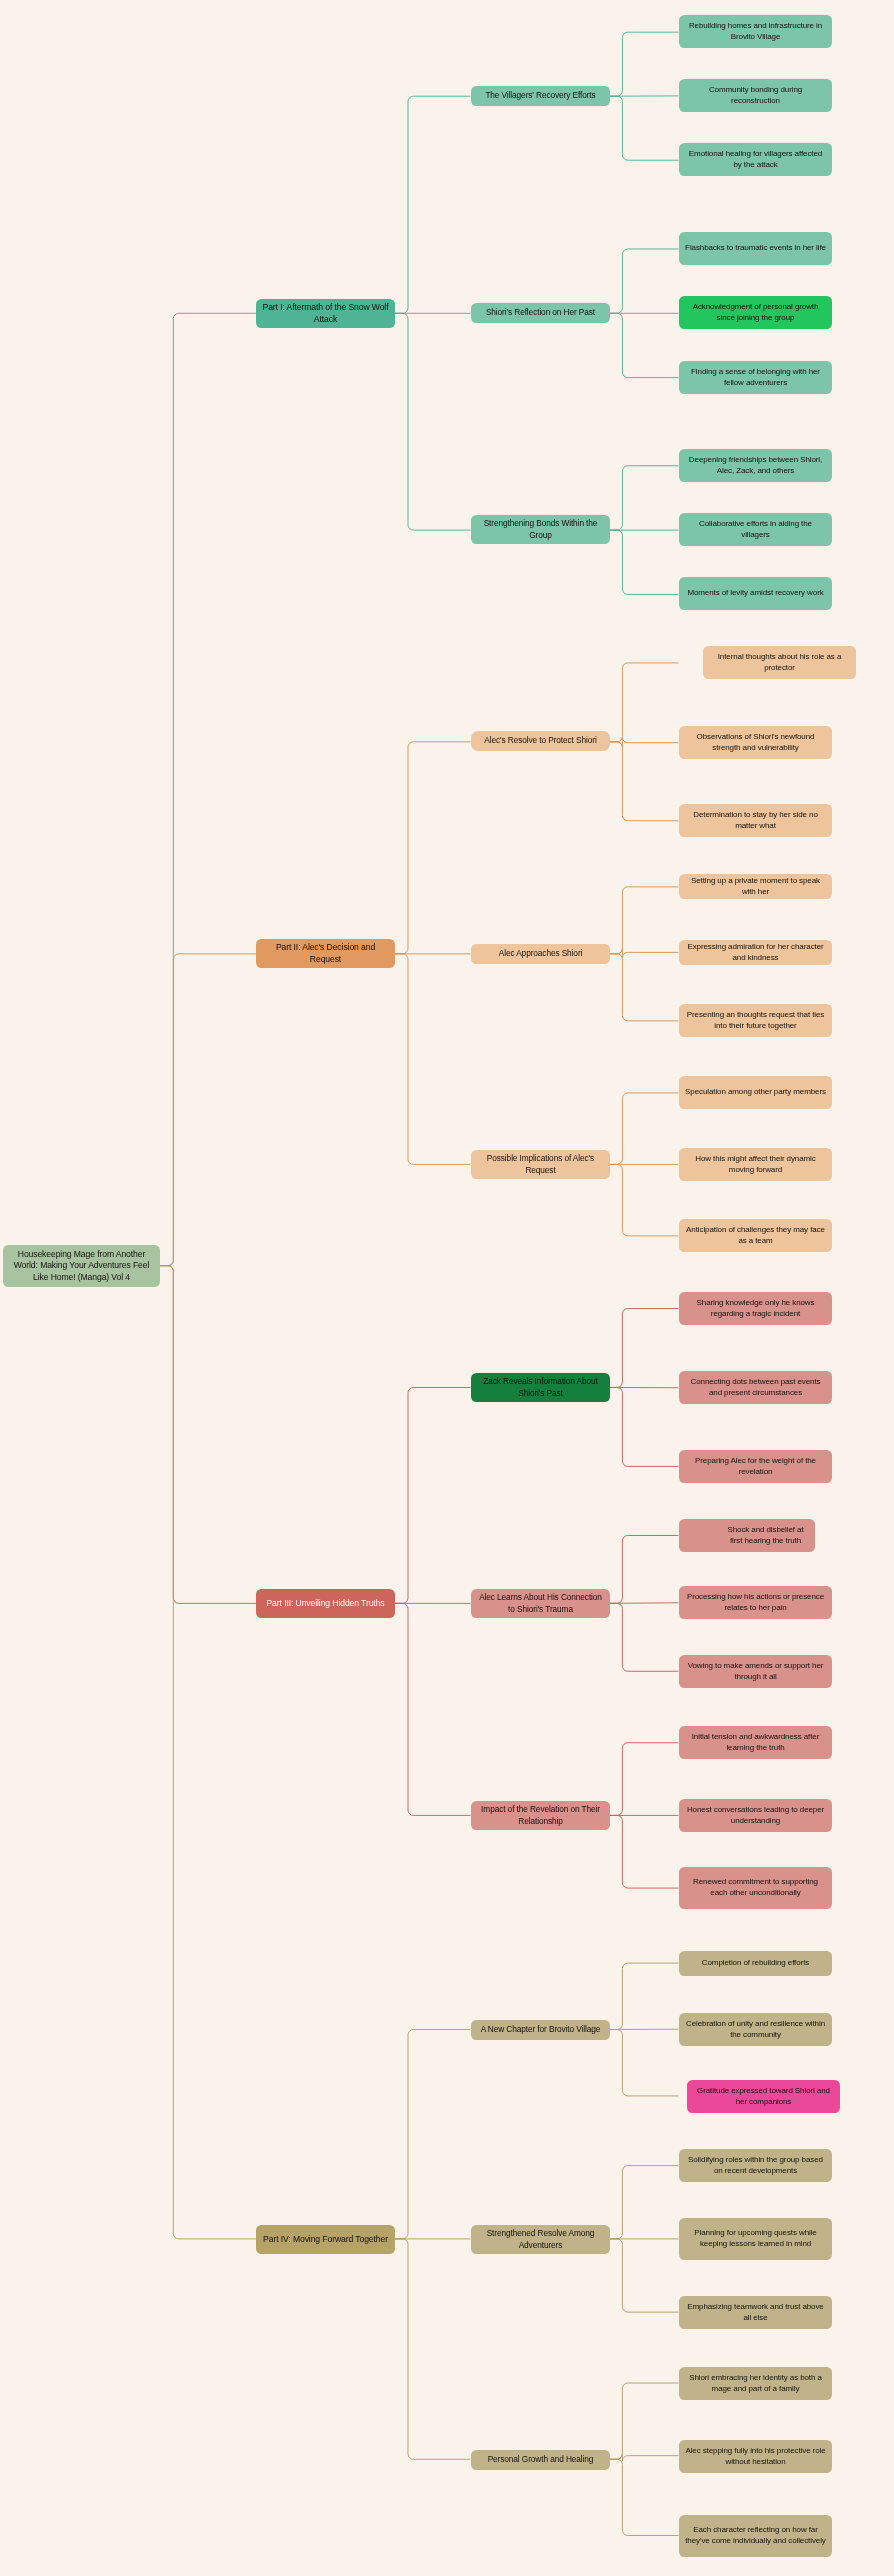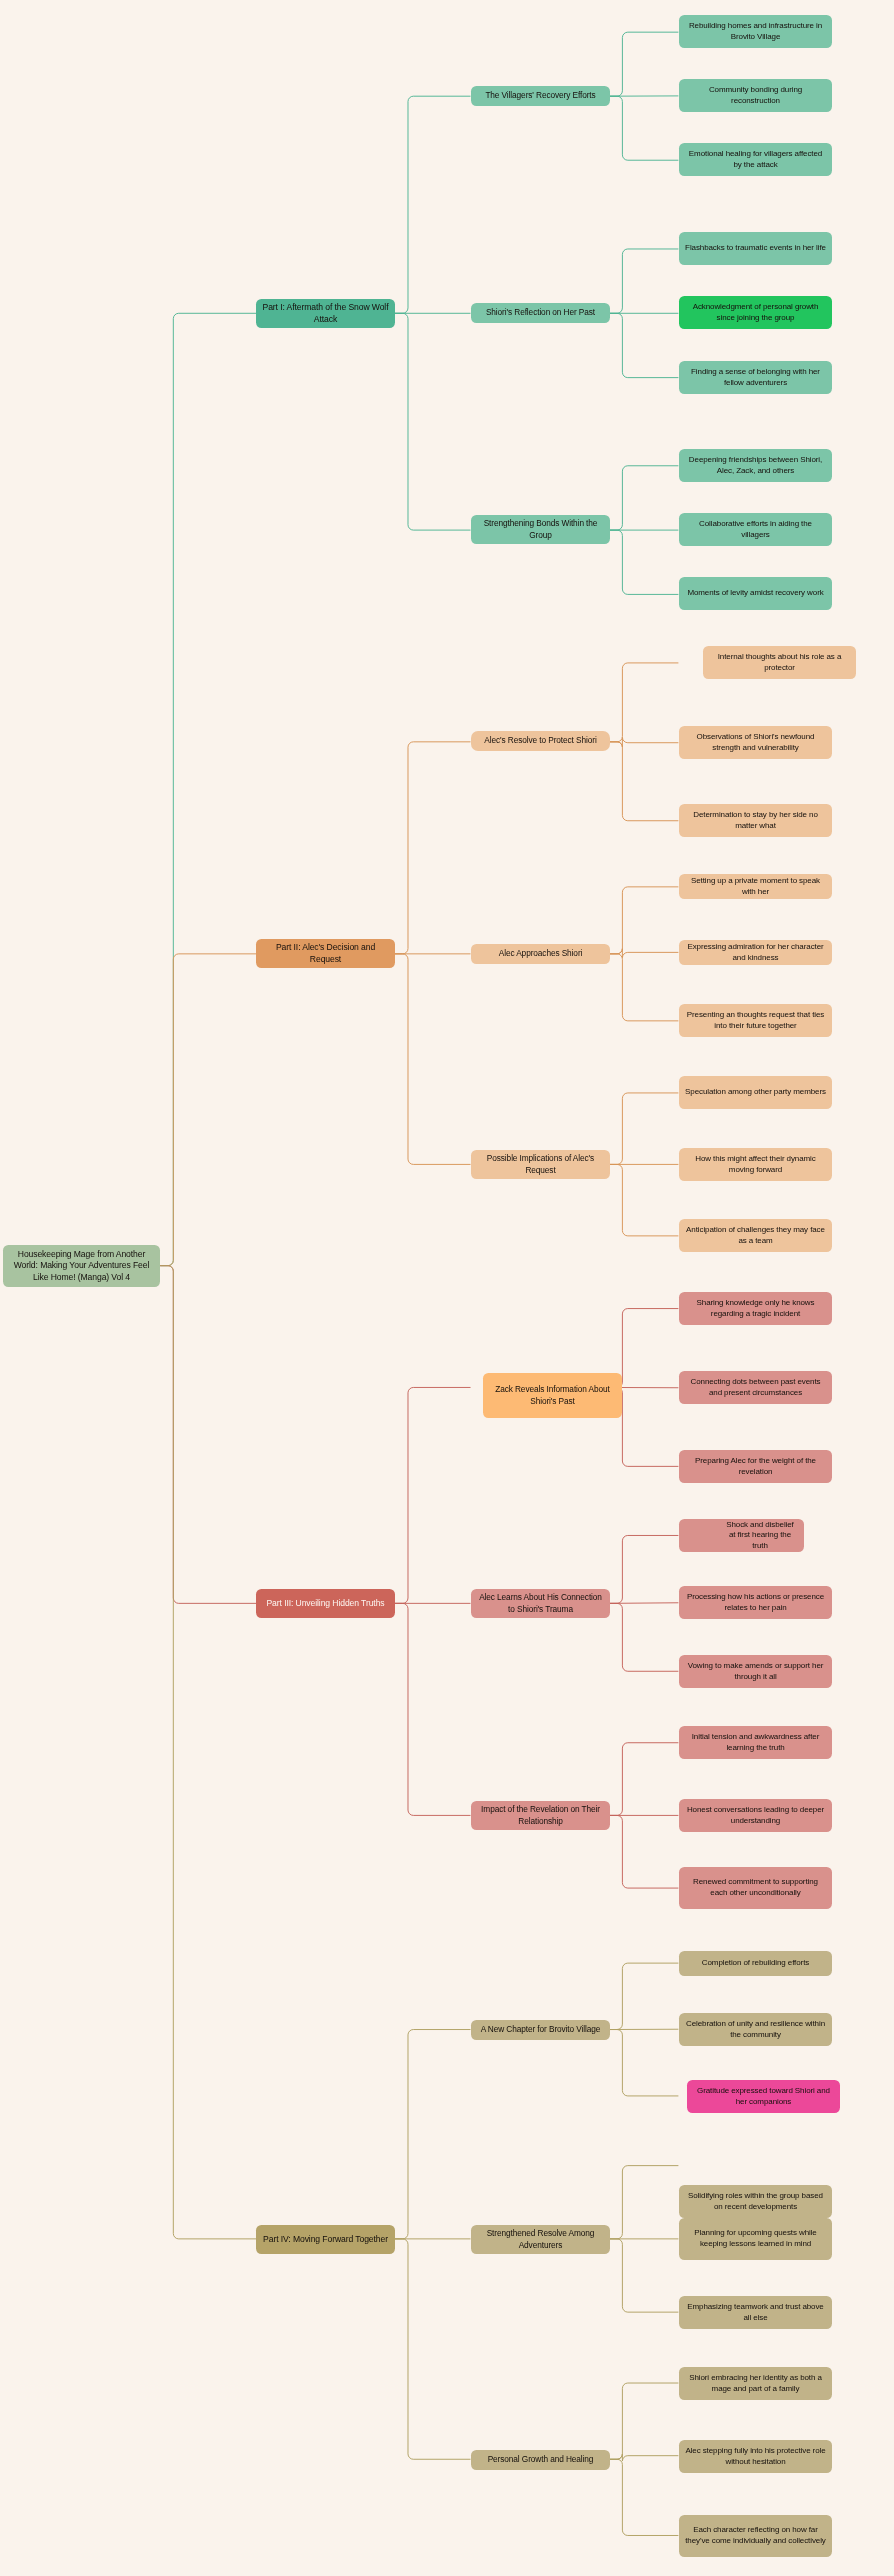--- a/index.html
+++ b/index.html
@@ -132,39 +132,39 @@
       <div class="node leaf" style="left: 679px; top: 804px; width: 153px; height: 33px; background: rgb(238, 196, 156); color: rgb(21, 16, 12);">Determination to stay by her side no matter what</div>
       <div class="node branch" style="left: 471px; top: 944px; width: 139px; height: 20px; background: rgb(238, 196, 156); color: rgb(21, 16, 12);">Alec Approaches Shiori</div>
       <div class="node leaf" style="left: 679px; top: 874px; width: 153px; height: 25px; background: rgb(238, 196, 156); color: rgb(21, 16, 12);">Setting up a private moment to speak with her</div>
       <div class="node leaf" style="left: 679px; top: 940px; width: 153px; height: 25px; background: rgb(238, 196, 156); color: rgb(21, 16, 12);">Expressing admiration for her character and kindness</div>
       <div class="node leaf" style="left: 679px; top: 1004px; width: 153px; height: 33px; background: rgb(238, 196, 156); color: rgb(21, 16, 12);">Presenting an thoughts request that ties into their future together</div>
       <div class="node branch" style="left: 471px; top: 1150px; width: 139px; height: 29px; background: rgb(238, 196, 156); color: rgb(21, 16, 12);">Possible Implications of Alec's Request</div>
       <div class="node leaf" style="left: 679px; top: 1076px; width: 153px; height: 33px; background: rgb(238, 196, 156); color: rgb(21, 16, 12);">Speculation among other party members</div>
       <div class="node leaf" style="left: 679px; top: 1148px; width: 153px; height: 33px; background: rgb(238, 196, 156); color: rgb(21, 16, 12);">How this might affect their dynamic moving forward</div>
       <div class="node leaf" style="left: 679px; top: 1219px; width: 153px; height: 33px; background: rgb(238, 196, 156); color: rgb(21, 16, 12);">Anticipation of challenges they may face as a team</div>
       <div class="node part" style="left: 256px; top: 1589px; width: 139px; height: 29px; background: rgb(204, 101, 90); color: rgb(253, 247, 242);">Part III: Unveiling Hidden Truths</div>
-      <div class="node branch" style="left: 471px; top: 1373px; width: 139px; height: 45px; background: #fdba74; color: rgb(21, 16, 12); margin-left: 12px;">Zack Reveals Information About Shiori's Past</div>
+      <div class="node branch" style="left: 471px; top: 1373px; width: 139px; height: 29px; background: #15803d; color: rgb(21, 16, 12);">Zack Reveals Information About Shiori's Past</div>
       <div class="node leaf" style="left: 679px; top: 1292px; width: 153px; height: 33px; background: rgb(217, 145, 140); color: rgb(21, 16, 12);">Sharing knowledge only he knows regarding a tragic incident</div>
       <div class="node leaf" style="left: 679px; top: 1371px; width: 153px; height: 33px; background: rgb(217, 145, 140); color: rgb(21, 16, 12);">Connecting dots between past events and present circumstances</div>
       <div class="node leaf" style="left: 679px; top: 1450px; width: 153px; height: 33px; background: rgb(217, 145, 140); color: rgb(21, 16, 12);">Preparing Alec for the weight of the revelation</div>
       <div class="node branch" style="left: 471px; top: 1589px; width: 139px; height: 29px; background: rgb(217, 145, 140); color: rgb(21, 16, 12);">Alec Learns About His Connection to Shiori's Trauma</div>
-      <div class="node leaf" style="left: 679px; top: 1519px; width: 125px; height: 33px; background: rgb(217, 145, 140); color: rgb(21, 16, 12); padding-left: 43px;">Shock and disbelief at first hearing the truth</div>
+      <div class="node leaf" style="left: 679px; top: 1519px; width: 136px; height: 33px; background: rgb(217, 145, 140); color: rgb(21, 16, 12); padding-left: 43px;">Shock and disbelief at first hearing the truth</div>
       <div class="node leaf" style="left: 679px; top: 1586px; width: 153px; height: 33px; background: rgb(217, 145, 140); color: rgb(21, 16, 12);">Processing how his actions or presence relates to her pain</div>
       <div class="node leaf" style="left: 679px; top: 1655px; width: 153px; height: 33px; background: rgb(217, 145, 140); color: rgb(21, 16, 12);">Vowing to make amends or support her through it all</div>
       <div class="node branch" style="left: 471px; top: 1801px; width: 139px; height: 29px; background: rgb(217, 145, 140); color: rgb(21, 16, 12);">Impact of the Revelation on Their Relationship</div>
       <div class="node leaf" style="left: 679px; top: 1726px; width: 153px; height: 33px; background: rgb(217, 145, 140); color: rgb(21, 16, 12);">Initial tension and awkwardness after learning the truth</div>
       <div class="node leaf" style="left: 679px; top: 1799px; width: 153px; height: 33px; background: rgb(217, 145, 140); color: rgb(21, 16, 12);">Honest conversations leading to deeper understanding</div>
       <div class="node leaf" style="left: 679px; top: 1867px; width: 153px; height: 42px; background: rgb(217, 145, 140); color: rgb(21, 16, 12);">Renewed commitment to supporting each other unconditionally</div>
       <div class="node part" style="left: 256px; top: 2225px; width: 139px; height: 29px; background: rgb(181, 163, 104); color: rgb(21, 16, 12);">Part IV: Moving Forward Together</div>
       <div class="node branch" style="left: 471px; top: 2020px; width: 139px; height: 20px; background: rgb(193, 179, 137); color: rgb(21, 16, 12);">A New Chapter for Brovito Village</div>
       <div class="node leaf" style="left: 679px; top: 1951px; width: 153px; height: 25px; background: rgb(193, 179, 137); color: rgb(21, 16, 12);">Completion of rebuilding efforts</div>
       <div class="node leaf" style="left: 679px; top: 2013px; width: 153px; height: 33px; background: rgb(193, 179, 137); color: rgb(21, 16, 12);">Celebration of unity and resilience within the community</div>
       <div class="node leaf" style="left: 679px; top: 2080px; width: 153px; height: 33px; background: #ec4899; color: rgb(21, 16, 12); margin-left: 8px;">Gratitude expressed toward Shiori and her companions</div>
       <div class="node branch" style="left: 471px; top: 2225px; width: 139px; height: 29px; background: rgb(193, 179, 137); color: rgb(21, 16, 12);">Strengthened Resolve Among Adventurers</div>
-      <div class="node leaf" style="left: 679px; top: 2149px; width: 153px; height: 33px; background: rgb(193, 179, 137); color: rgb(21, 16, 12); margin-top: 36px;">Solidifying roles within the group based on recent developments</div>
+      <div class="node leaf" style="left: 679px; top: 2149px; width: 153px; height: 33px; background: rgb(193, 179, 137); color: rgb(21, 16, 12);">Solidifying roles within the group based on recent developments</div>
       <div class="node leaf" style="left: 679px; top: 2218px; width: 153px; height: 42px; background: rgb(193, 179, 137); color: rgb(21, 16, 12);">Planning for upcoming quests while keeping lessons learned in mind</div>
       <div class="node leaf" style="left: 679px; top: 2296px; width: 153px; height: 33px; background: rgb(193, 179, 137); color: rgb(21, 16, 12);">Emphasizing teamwork and trust above all else</div>
       <div class="node branch" style="left: 471px; top: 2450px; width: 139px; height: 20px; background: rgb(193, 179, 137); color: rgb(21, 16, 12);">Personal Growth and Healing</div>
       <div class="node leaf" style="left: 679px; top: 2367px; width: 153px; height: 33px; background: rgb(193, 179, 137); color: rgb(21, 16, 12);">Shiori embracing her identity as both a mage and part of a family</div>
       <div class="node leaf" style="left: 679px; top: 2440px; width: 153px; height: 33px; background: rgb(193, 179, 137); color: rgb(21, 16, 12);">Alec stepping fully into his protective role without hesitation</div>
       <div class="node leaf" style="left: 679px; top: 2515px; width: 153px; height: 42px; background: rgb(193, 179, 137); color: rgb(21, 16, 12);">Each character reflecting on how far they've come individually and collectively</div>
     </div>
 </div>
 
 

